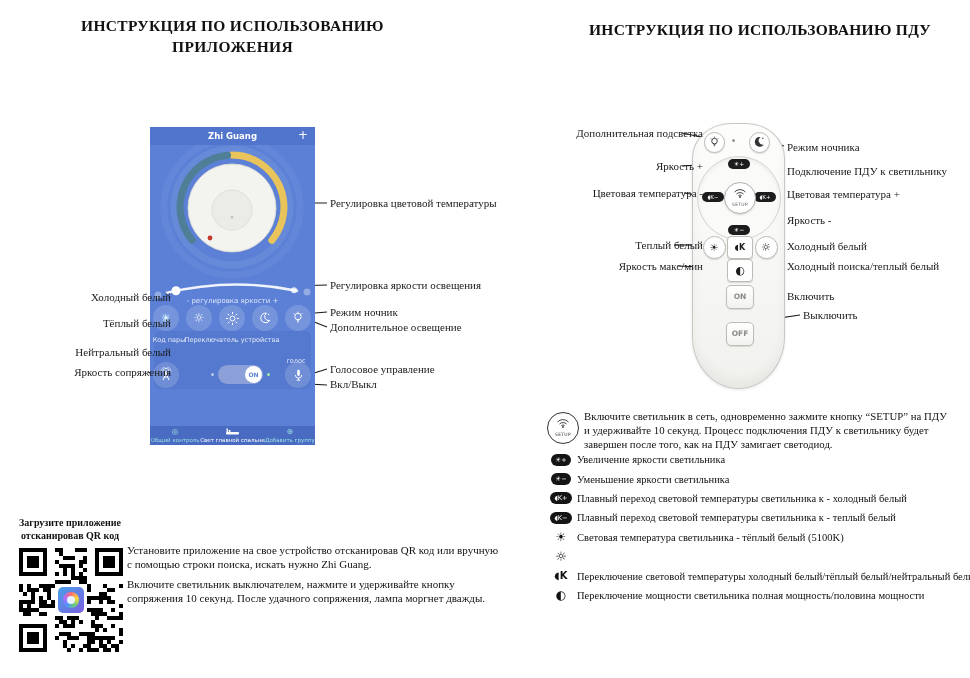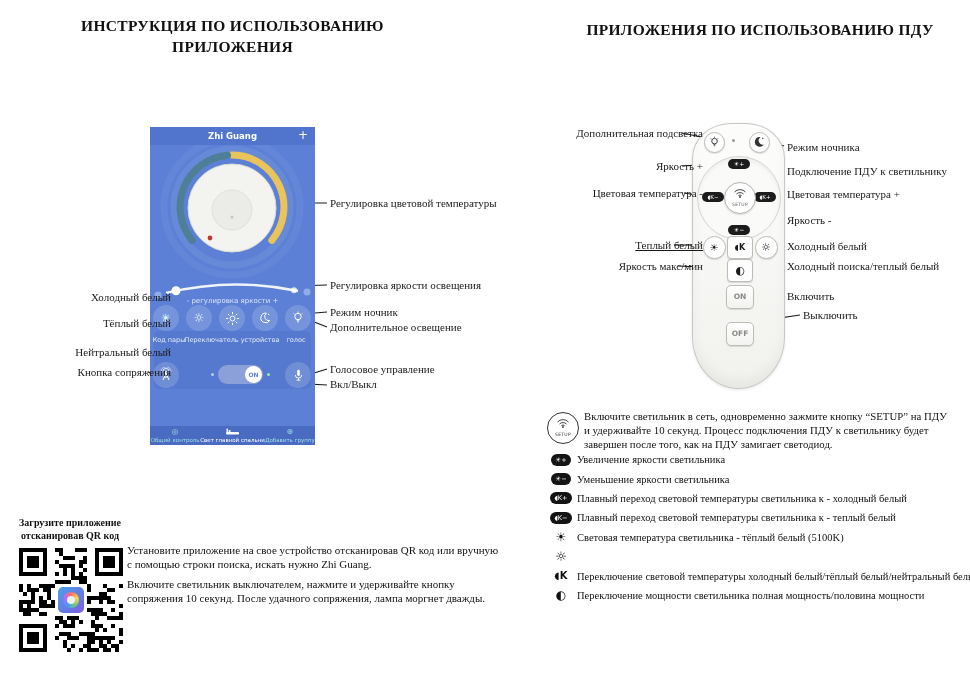--- a/index.html
+++ b/index.html
@@ -88,21 +88,21 @@
       <line x1="747" y1="253" x2="784" y2="265"></line>
       <line x1="752" y1="295" x2="784" y2="296"></line>
       <line x1="753" y1="322" x2="800" y2="315"></line>
     </g>
   </svg>
 
   <div class="title" style="left:60px;top:16px;width:345px;">
     <div>ИНСТРУКЦИЯ ПО ИСПОЛЬЗОВАНИЮ</div>
     <div>ПРИЛОЖЕНИЯ</div>
   </div>
-  <div class="title" style="left:565px;top:20px;width:390px;">ПРИЛОЖЕНИЯ ПО ИСПОЛЬЗОВАНИЮ ПДУ</div>
+  <div class="title" style="left:565px;top:20px;width:390px;">ИНСТРУКЦИЯ ПО ИСПОЛЬЗОВАНИЮ ПДУ</div>
 
   <div class="phone">
     <div class="phone-header">
       <div class="phone-title">Zhi Guang</div>
       <div class="phone-plus">+</div>
     </div>
 
     <svg width="165" height="283" style="position:absolute;left:0;top:18px;" viewBox="0 18 165 283">
       <circle cx="82" cy="80" r="58" fill="none" stroke="rgba(255,255,255,.07)" stroke-width="7"></circle>
       <circle cx="82" cy="80" r="68" fill="none" stroke="rgba(255,255,255,.05)" stroke-width="7"></circle>
@@ -153,21 +153,21 @@
         <circle cx="7" cy="5.5" r="3.2" fill="none" stroke="#fff" stroke-width="1"></circle>
         <path d="M5.8 9.2 h2.4 M6.1 10.8 h1.8" stroke="#fff" stroke-width="1" fill="none"></path>
         <path d="M7 .6 v1.2 M2.6 2.4 l.9.9 M11.4 2.4 l-.9.9" stroke="#fff" stroke-width="1" fill="none"></path>
       </svg>
     </div>
 
     <div class="ctrl-panel"></div>
 
     <div class="app-small-label" style="left:19px;">Код пары</div>
     <div class="app-small-label" style="left:82px;">Переключатель устройства</div>
-    <div class="app-small-label" style="left:146px;">голос</div>
+    <div class="app-small-label" style="left:146px;margin-top:21px;">голос</div>
 
     <div class="round-ctrl" style="left:3px;">
       <svg width="16" height="16" viewBox="0 0 16 16">
         <circle cx="8" cy="5" r="1.3" fill="#fff"></circle>
         <path d="M8 6 L5 13 M8 6 L11 13 M6.2 10 h3.6" stroke="#fff" stroke-width="1" fill="none"></path>
         <path d="M4.8 4.6 a3.2 3.2 0 0 1 6.4 0" stroke="#fff" stroke-width=".9" fill="none" opacity=".85"></path>
         <path d="M3 4.8 a5 5 0 0 1 10 0" stroke="#fff" stroke-width=".9" fill="none" opacity=".6"></path>
       </svg>
     </div>
 
@@ -204,21 +204,21 @@
       <div class="tab">
         <span class="ticon">⊕</span>
         <span class="tlabel">Добавить группу</span>
       </div>
     </div>
   </div>
 
   <div class="co r" style="right:822px;top:297px;">Холодный белый</div>
   <div class="co r" style="right:822px;top:323px;">Тёплый белый</div>
   <div class="co r" style="right:822px;top:352px;">Нейтральный белый</div>
-  <div class="co r" style="right:822px;top:372px;">Кнопка сопряжения</div>
+  <div class="co r" style="right:822px;top:372px;">Яркость сопряжения</div>
   <div class="co" style="left:330px;top:203px;">Регулировка цветовой температуры</div>
   <div class="co" style="left:330px;top:285px;">Регулировка яркости освещения</div>
   <div class="co" style="left:330px;top:312px;">Режим ночник</div>
   <div class="co" style="left:330px;top:327px;">Дополнительное освещение</div>
   <div class="co" style="left:330px;top:369px;">Голосовое управление</div>
   <div class="co" style="left:330px;top:384px;">Вкл/Выкл</div>
 
   <div class="remote">
     <div class="rbtn-round" style="left:10.5px;top:7.5px;">
       <svg width="13" height="13" viewBox="0 0 14 14">
@@ -263,21 +263,21 @@
       <span style="font-size:11px;">◐</span>
     </div>
 
     <div class="rbtn-onoff" style="top:161px;">ON</div>
     <div class="rbtn-onoff" style="top:198px;">OFF</div>
   </div>
 
   <div class="co r" style="right:290px;top:133px;">Дополнительная подсветка</div>
   <div class="co r" style="right:290px;top:166px;">Яркость +</div>
   <div class="co r" style="right:290px;top:193px;">Цветовая температура -</div>
-  <div class="co r" style="right:290px;top:245px;text-decoration:underline;">Теплый белый</div>
+  <div class="co r" style="right:290px;top:245px;">Теплый белый</div>
   <div class="co r" style="right:290px;top:266px;">Яркость макс/мин</div>
   <div class="co" style="left:787px;top:147px;">Режим ночника</div>
   <div class="co" style="left:787px;top:171px;">Подключение ПДУ к светильнику</div>
   <div class="co" style="left:787px;top:194px;">Цветовая температура +</div>
   <div class="co" style="left:787px;top:220px;">Яркость -</div>
   <div class="co" style="left:787px;top:246px;">Холодный белый</div>
   <div class="co" style="left:787px;top:266px;">Холодный поиска/теплый белый</div>
   <div class="co" style="left:787px;top:296px;">Включить</div>
   <div class="co" style="left:803px;top:315px;">Выключить</div>
 

